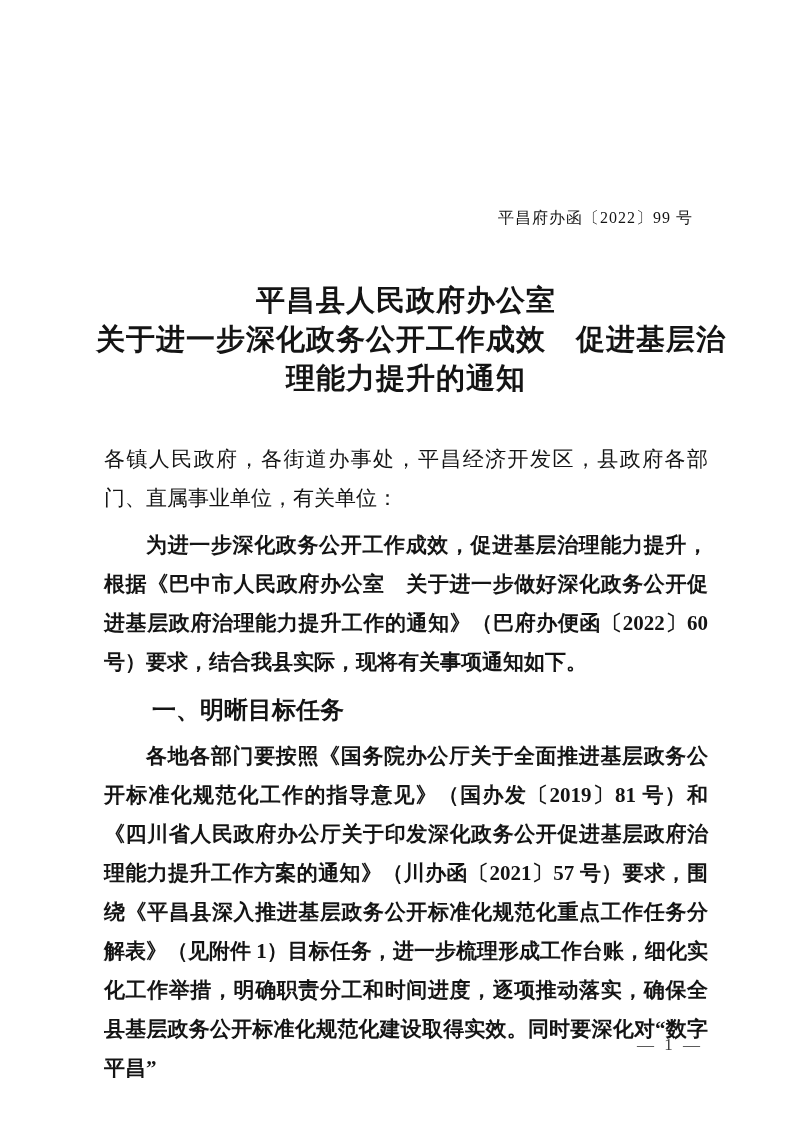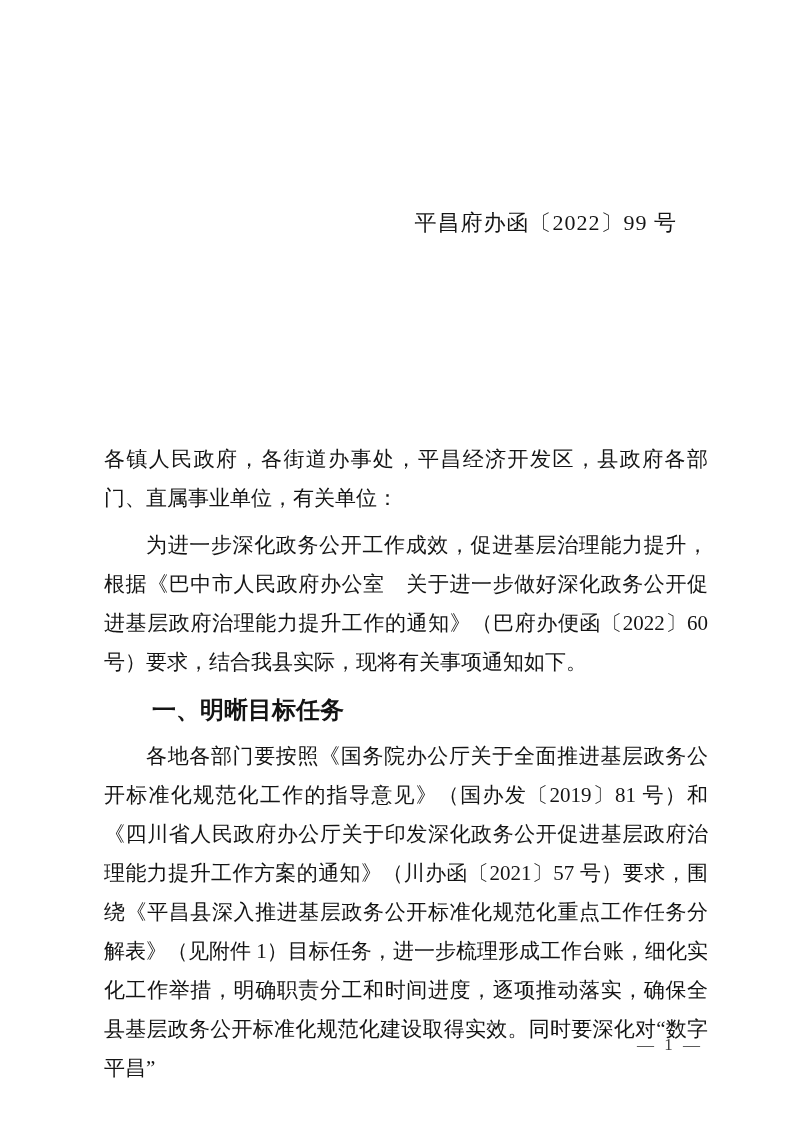--- a/index.html
+++ b/index.html
@@ -14,22 +14,22 @@
     margin: 0 auto;
     background: #ffffff;
     color: #141414;
     font-family: "Liberation Serif", serif;
     overflow: hidden;
     box-sizing: border-box;
   }
   .doc-number {
     position: absolute;
     top: 208px;
-    right: 116px;
-    font-size: 22px;
+    right: 100px;
+    font-size: 16px;
     letter-spacing: 1px;
     white-space: nowrap;
   }
   .title-block {
     position: absolute;
     top: 281px;
     left: 96px;
     width: 620px;
     text-align: center;
     font-weight: 700;
@@ -48,20 +48,21 @@
     font-size: 21px;
     line-height: 39px;
     text-align: justify;
   }
   .body-block p {
     margin: 8px;
     padding: 0;
   }
   .para-indent {
     text-indent: 2em;
+    font-weight: bold;
   }
   .section-heading {
     text-indent: 2em;
     font-family: "Liberation Sans", sans-serif;
     font-weight: 700;
     font-size: 24px;
   }
   .page-footer {
     position: absolute;
     top: 1035px;
@@ -72,20 +73,25 @@
     white-space: nowrap;
   }
 </style>
 </head>
 <body>
 
 <div class="page">
 
   <div class="doc-number">平昌府办函〔2022〕99 号</div>
 
+  <div class="title-block">
+    <div class="title-line">平昌县人民政府办公室</div>
+    <div class="title-line">关于进一步深化政务公开工作成效　促进基层治</div>
+    <div class="title-line">理能力提升的通知</div>
+  </div>
 
   <div class="body-block">
     <p>各镇人民政府，各街道办事处，平昌经济开发区，县政府各部门、直属事业单位，有关单位：</p>
     <p class="para-indent">为进一步深化政务公开工作成效，促进基层治理能力提升，根据《巴中市人民政府办公室　关于进一步做好深化政务公开促进基层政府治理能力提升工作的通知》（巴府办便函〔2022〕60 号）要求，结合我县实际，现将有关事项通知如下。</p>
     <p class="section-heading">一、明晰目标任务</p>
     <p class="para-indent">各地各部门要按照《国务院办公厅关于全面推进基层政务公开标准化规范化工作的指导意见》（国办发〔2019〕81 号）和《四川省人民政府办公厅关于印发深化政务公开促进基层政府治理能力提升工作方案的通知》（川办函〔2021〕57 号）要求，围绕《平昌县深入推进基层政务公开标准化规范化重点工作任务分解表》（见附件 1）目标任务，进一步梳理形成工作台账，细化实化工作举措，明确职责分工和时间进度，逐项推动落实，确保全县基层政务公开标准化规范化建设取得实效。同时要深化对“数字平昌”</p>
   </div>
 
   <div class="page-footer">— 1 —</div>
 

